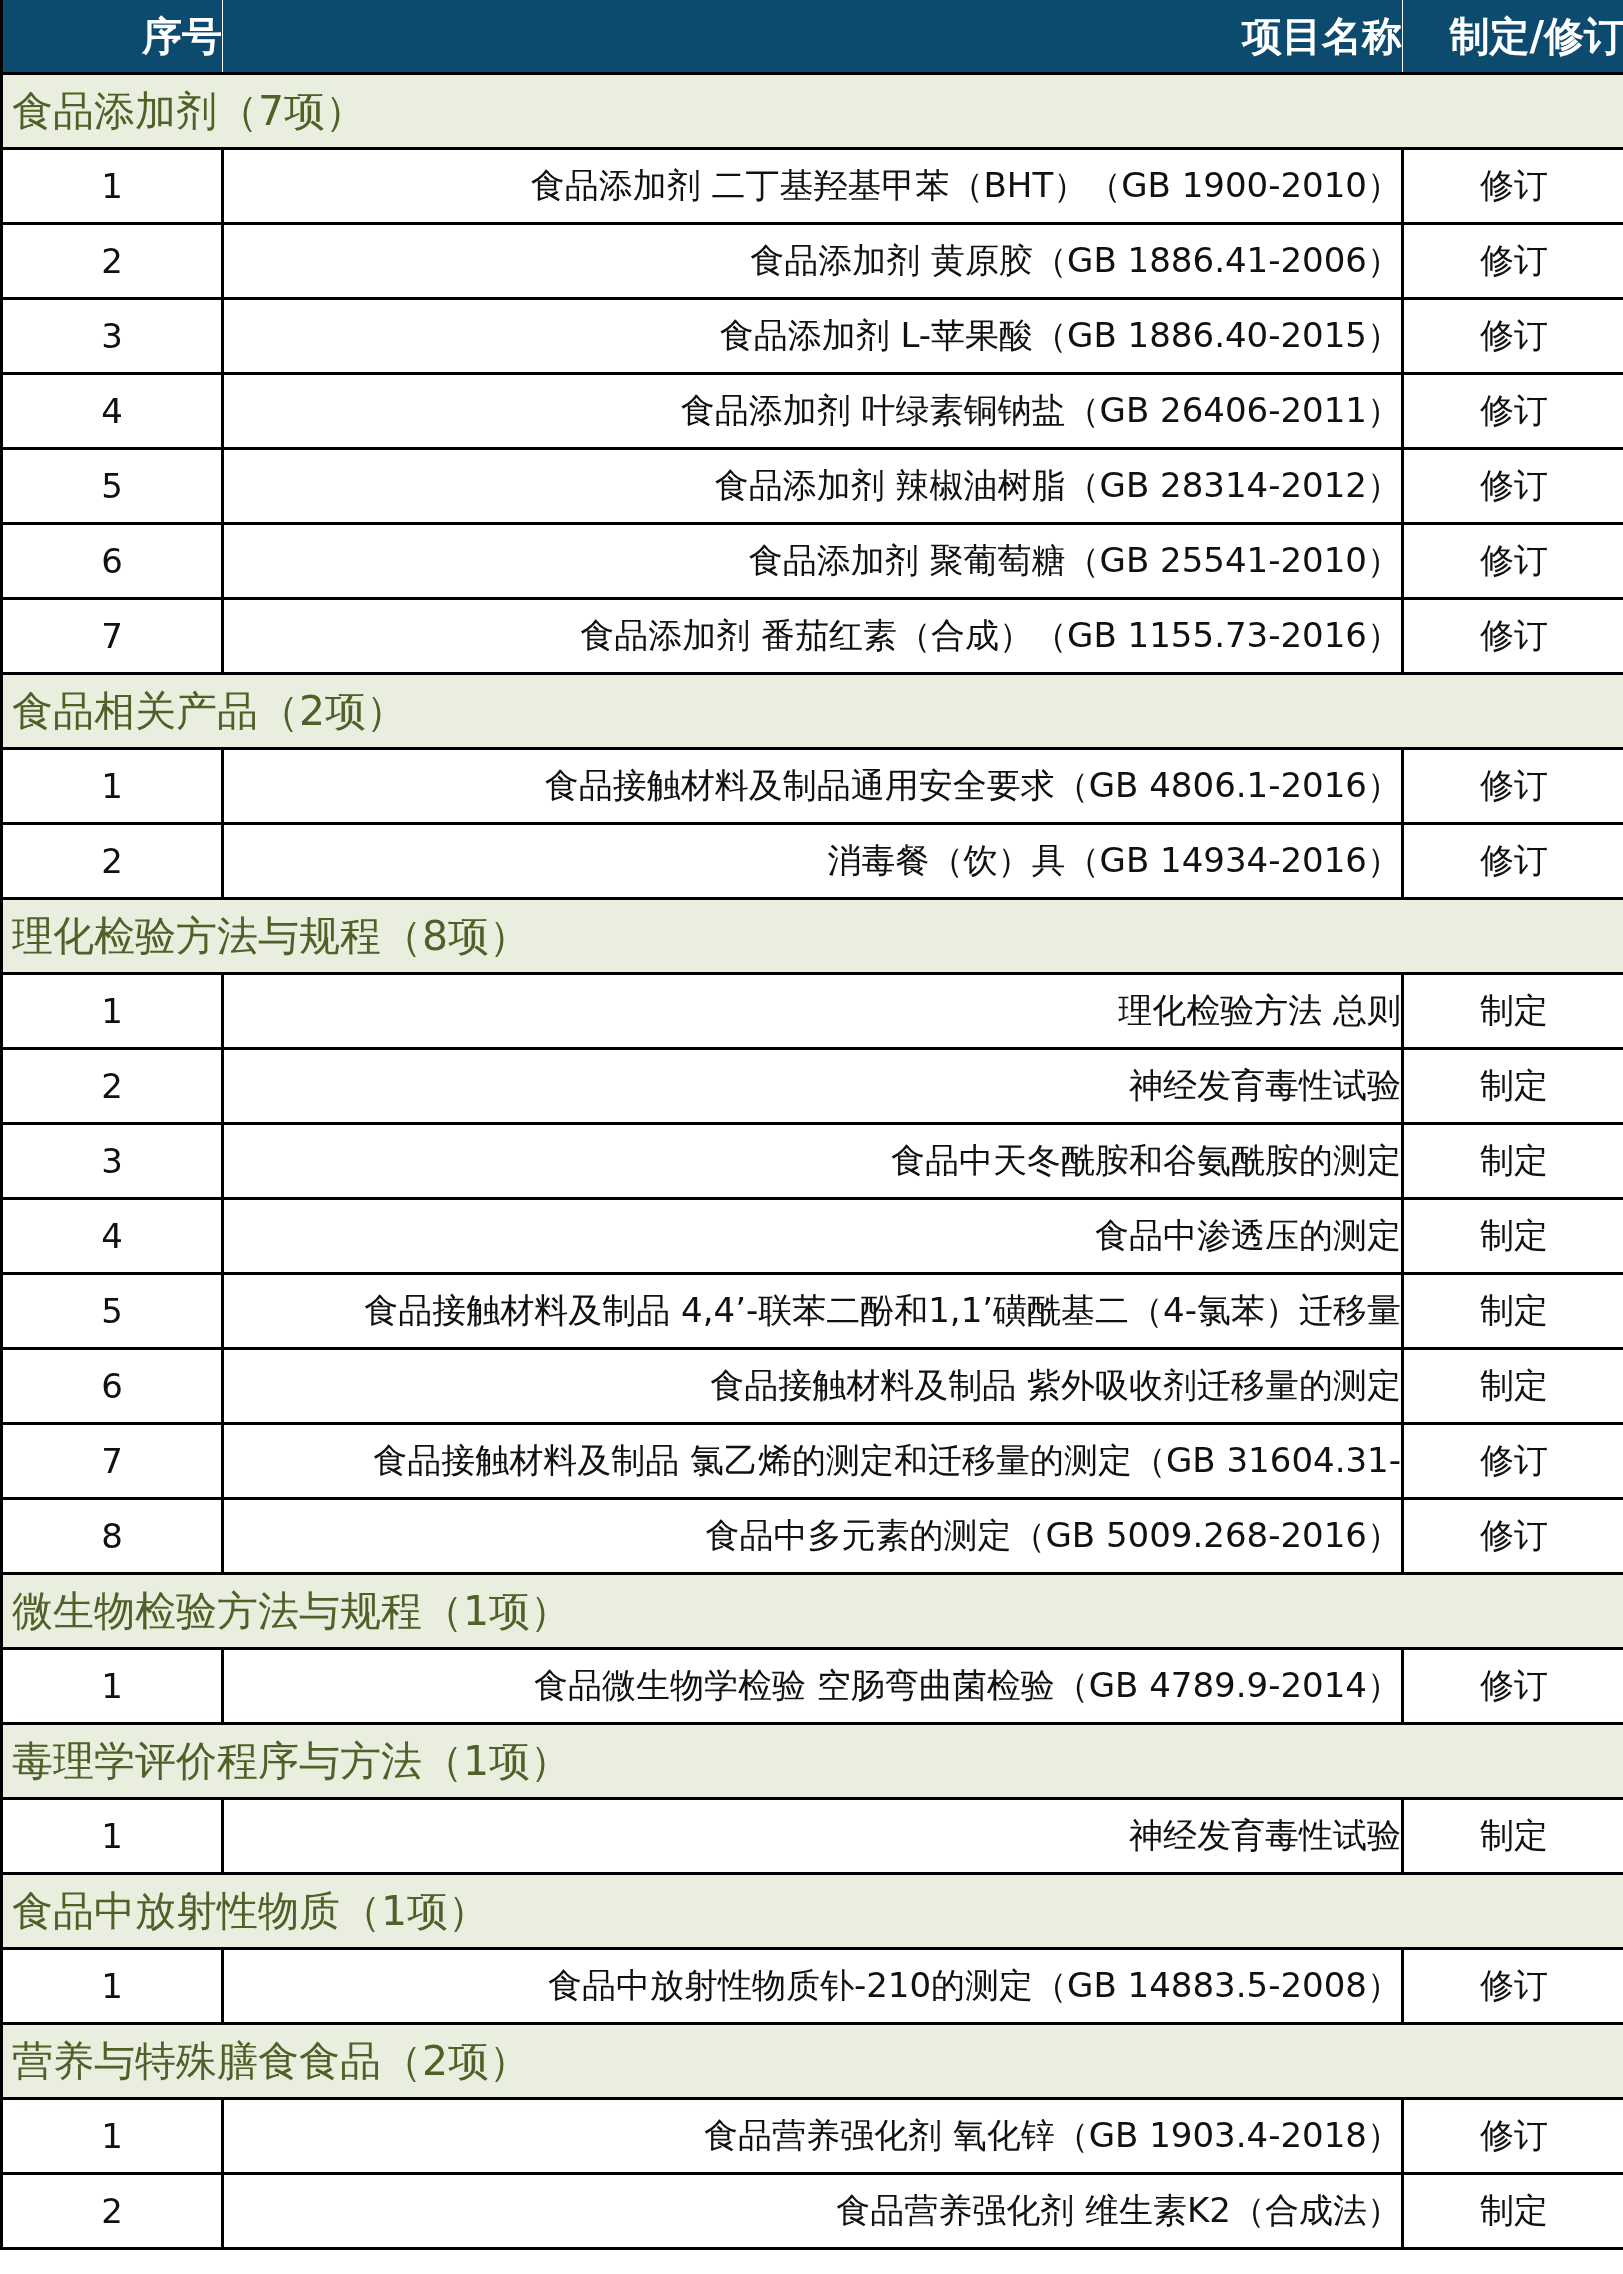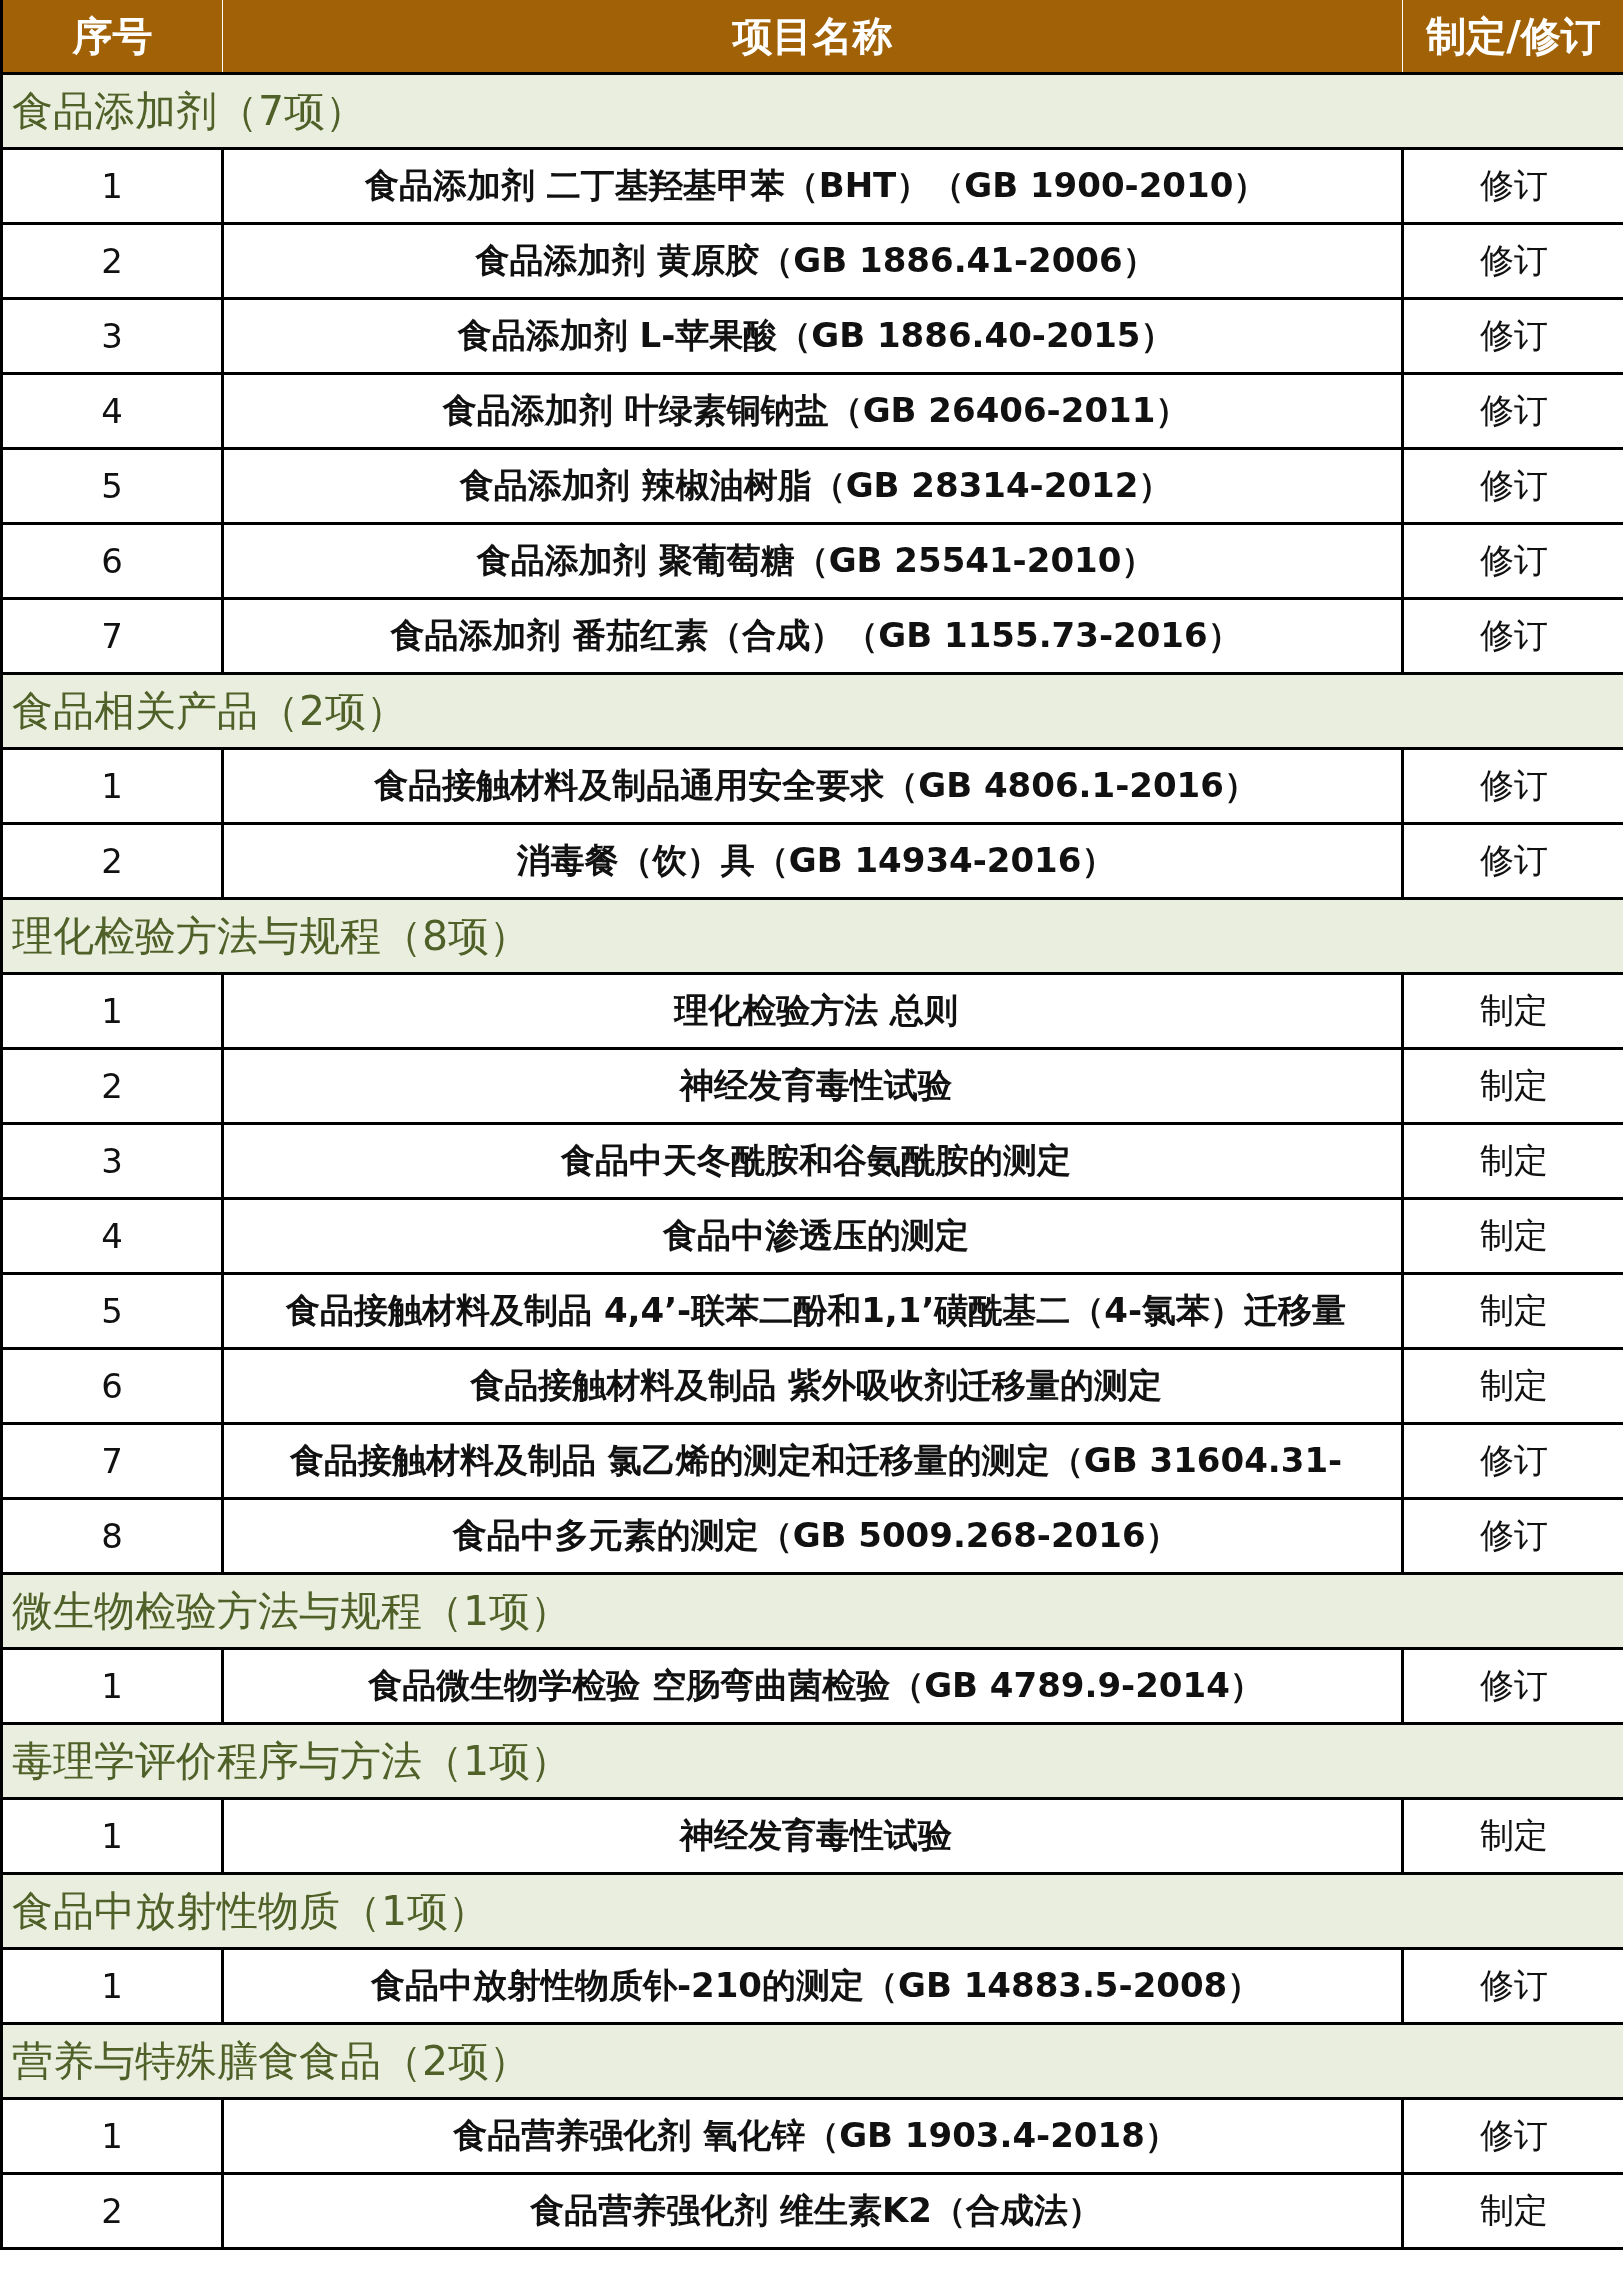--- a/index.html
+++ b/index.html
@@ -1,24 +1,24 @@
 <!DOCTYPE html>
 <html style="font-size:14.4px"><head>
 <meta charset="utf-8">
 <style>
   html, body { margin:0; padding:0; background:#ffffff; }
   body { width:1624px; height:2275px; overflow:hidden; font-family:"DejaVu Sans","Liberation Sans",sans-serif; }
   table { border-collapse:collapse; width:1624px; table-layout:fixed; }
   col.c1 { width:221px; } col.c2 { width:1180px; } col.c3 { width:223px; }
   td, th { height:72px; padding:0; border:3.6px solid #000; font-size:34px; color:#111; white-space:nowrap; overflow:hidden; }
-  th { background:#a16207; color:#fff; font-weight:bold; font-size:40px; border-color:#000; border-left:1.8px solid #fff; border-right:1.8px solid #fff; border-top:0; }
+  th { background:#0c4a6e; color:#fff; font-weight:bold; font-size:40px; border-color:#000; border-left:1.8px solid #fff; border-right:1.8px solid #fff; border-top:0;text-align:right; }
   th:first-child { border-left:3.6px solid #000; }
   th:last-child { border-right:3.6px solid #000; }
   td.num { text-align:center; }
-  td.name { padding-left:7.2px; text-align:center;font-weight:bold; }
+  td.name { padding-left:7.2px; text-align:right; }
   td.status { text-align:center; }
   tr.section td { background:#eaeede; color:#4f6128; font-size:41px; padding-left:9px; text-align:left; border-left:3.6px solid #000; border-right:3.6px solid #000; }
 </style>
 </head>
 <body>
 
 <table>
   <colgroup>
       <col class="c1">
       <col class="c2">

